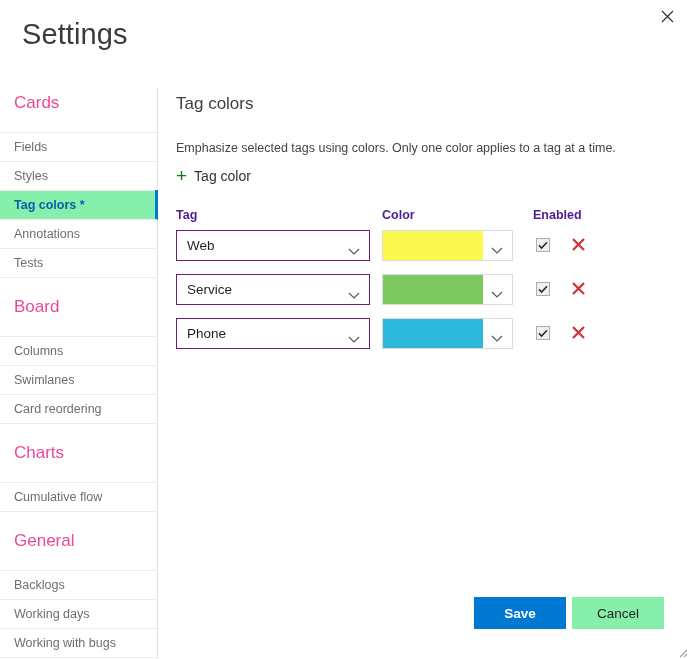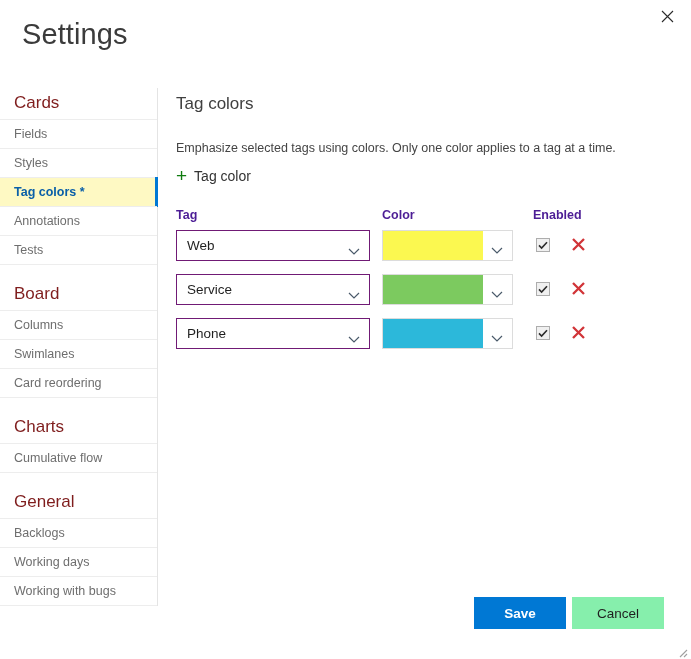--- a/index.html
+++ b/index.html
@@ -64,41 +64,41 @@
     position: absolute;
     left: 0;
     top: 88px;
     width: 158px;
     border-right: 1px solid #e4e4e4;
     box-sizing: border-box;
   }
   .nav-group-title {
     font-size: 17px;
     font-weight: 400;
-    color: #7f1d1d;
-    padding: 9px 0 7px 14px;
+    color: #ec4899;
+    padding: 9px 0 20px 14px;
     line-height: 20px;
   }
   .nav-group-title.first { padding-top: 5px; }
   .nav-item {
     position: relative;
     font-size: 12.5px;
     color: #6e6e6e;
     padding: 7px 0 7px 14px;
     border-bottom: 1px solid #ededed;
     border-top: 1px solid #ededed;
     margin-top: -1px;
     line-height: 15px;
     cursor: pointer;
     background: #ffffff;
     box-sizing: border-box;
     height: 30px;
   }
   .nav-item.selected {
-    background: #fef9c3;
+    background: #86efac;
     color: #0a5fa8;
     font-weight: bold;
   }
   .nav-item.selected::after {
     content: "";
     position: absolute;
     right: -1px;
     top: -1px;
     bottom: -1px;
     width: 3px;

